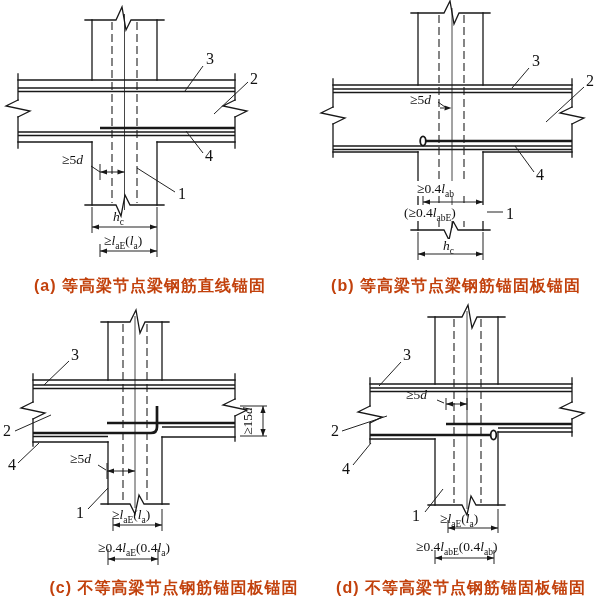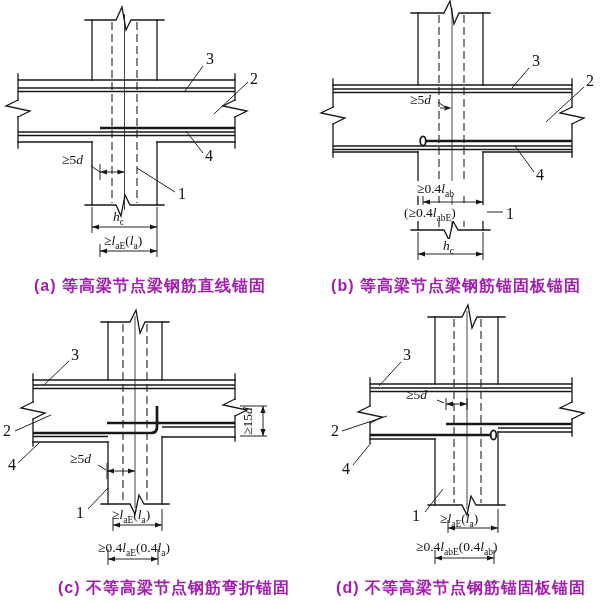--- a/index.html
+++ b/index.html
@@ -2,21 +2,21 @@
 <html><head>
 <meta charset="utf-8">
 <style>
   html,body{margin:0;padding:0;background:#ffffff;}
   body{width:600px;height:604px;overflow:hidden;}
   .sheet{display:grid;grid-template-columns:300px 300px;grid-template-rows:302px 302px;width:600px;height:604px;background:#fff;}
   .panel{position:relative;width:300px;height:302px;}
   .panel svg{position:absolute;top:0;left:0;}
   .cap{position:absolute;top:276px;width:300px;text-align:center;
        font-family:"Liberation Sans","DejaVu Sans",sans-serif;font-weight:bold;
-       font-size:16px;color:#a21caf;letter-spacing:1px;white-space:nowrap;}
+       font-size:16px;color:#c2410c;letter-spacing:1px;white-space:nowrap;}
   .cap-a{left:0px;} .cap-b{left:6px;} .cap-c{left:24px;} .cap-d{left:11px;}
 
   .ol{stroke:#181818;stroke-width:1.3;fill:none;stroke-linecap:square;}
   .dash{stroke:#181818;stroke-width:1.05;fill:none;stroke-dasharray:8 4;}
   .cl{stroke:#181818;stroke-width:0.8;fill:none;}
   .bar{stroke:#181818;stroke-width:1.7;fill:none;stroke-linecap:butt;}
   .bh{stroke:#181818;stroke-width:2.7;fill:none;stroke-linecap:butt;}
   .thin{stroke:#181818;stroke-width:0.95;fill:none;}
   .ah{fill:#181818;stroke:none;}
   .plate{fill:#ffffff;stroke:#181818;stroke-width:1.8;}
@@ -238,21 +238,21 @@
         <line class="thin" x1="44" y1="83" x2="69" y2="59"></line>
         <text class="num" x="71" y="58">3</text>
         <line class="thin" x1="51" y1="113" x2="15" y2="129"></line>
         <text class="num" x="3" y="134">2</text>
         <line class="thin" x1="39" y1="141" x2="18" y2="161"></line>
         <text class="num" x="8" y="168">4</text>
         <line class="thin" x1="108" y1="186" x2="88" y2="207"></line>
         <text class="num" x="76" y="216">1</text>
       </g>
     </svg>
-    <div class="cap cap-c">(c) 不等高梁节点钢筋弯折锚固</div>
+    <div class="cap cap-c">(c) 不等高梁节点钢筋锚固板锚固</div>
   </div>
 
   <div class="panel">
     <svg width="300" height="302" viewBox="0 0 300 302">
       <g class="ol">
         <path d="M128,15 H162 L168,3 L172,26 L177,15 H205"></path>
         <path d="M135,15 V82"></path>
           <path d="M198,15 V82"></path>
         <path d="M70,82 H272"></path>
         <path d="M70,137 H135"></path>

